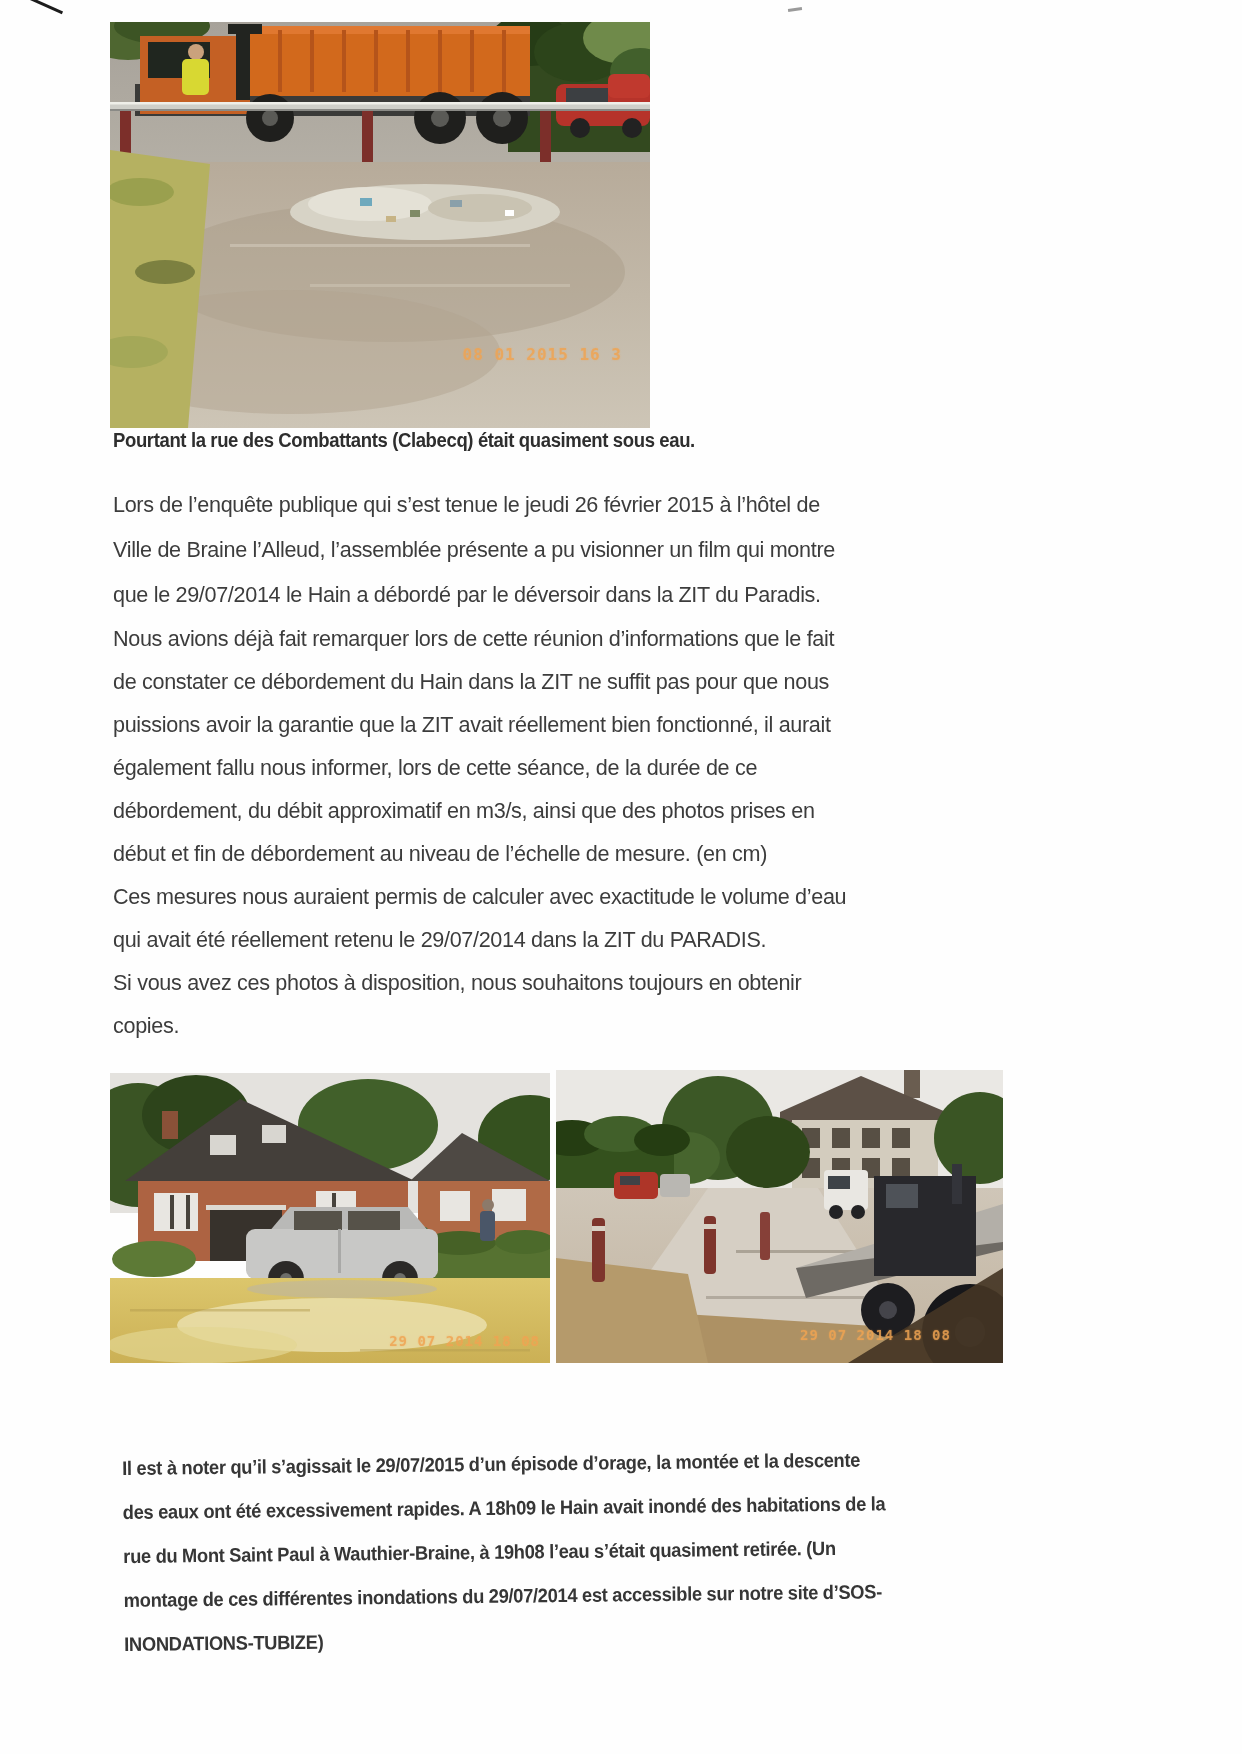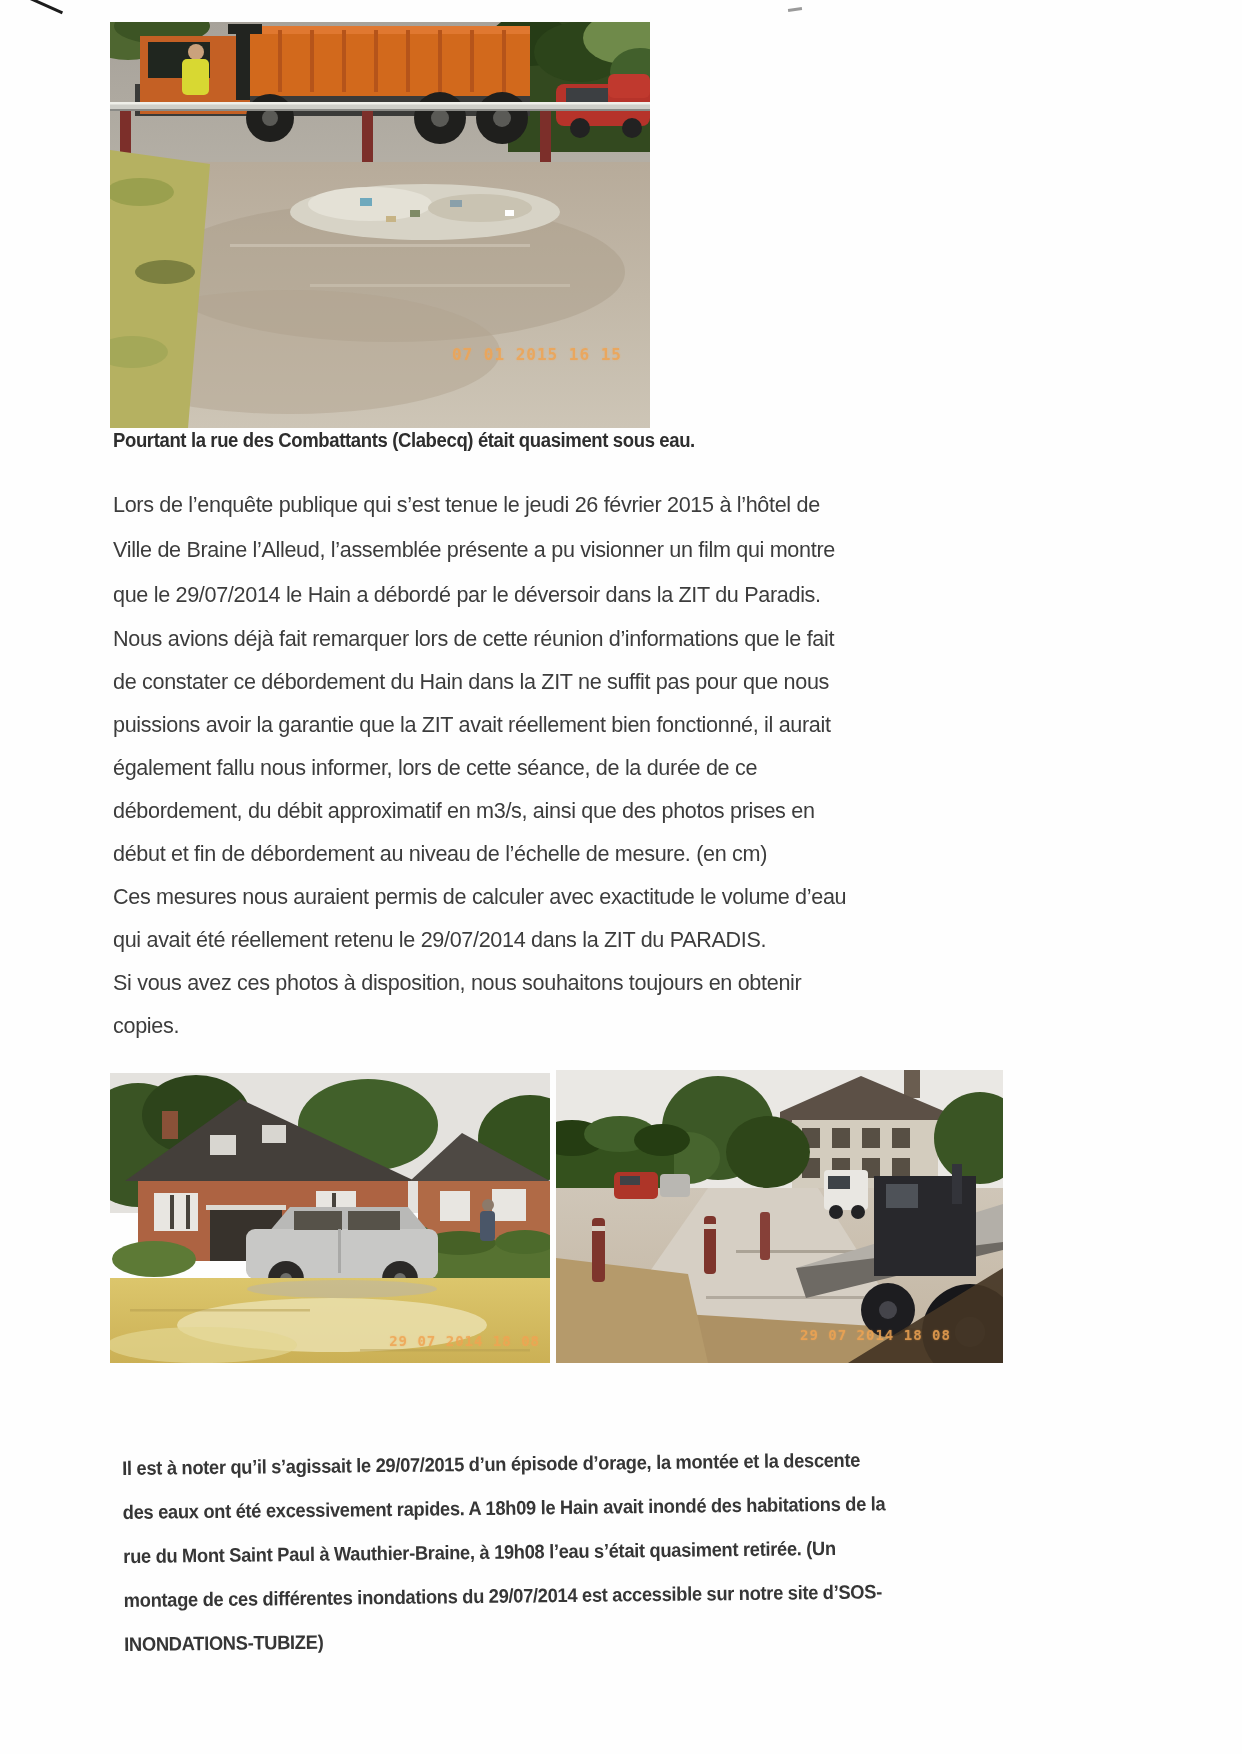--- a/index.html
+++ b/index.html
@@ -118,21 +118,21 @@
         <ellipse cx="315" cy="190" rx="135" ry="28" fill="#d7d3c6"></ellipse>
         <ellipse cx="260" cy="182" rx="62" ry="17" fill="#e4e1d6"></ellipse>
         <ellipse cx="370" cy="186" rx="52" ry="14" fill="#c9c3b2"></ellipse>
         <rect x="250" y="176" width="12" height="8" fill="#6fa9bd"></rect>
         <rect x="300" y="188" width="10" height="7" fill="#7f8a66"></rect>
         <rect x="340" y="178" width="12" height="7" fill="#8aa0aa"></rect>
         <rect x="276" y="194" width="10" height="6" fill="#c7b486"></rect>
         <rect x="395" y="188" width="9" height="6" fill="#ffffff"></rect>
       </g>
     </svg>
-    <div class="stamp">07 01 2015 16 15</div>
+    <div class="stamp">08 01 2015 16 3</div>
   </div>
 
   <div class="caption">Pourtant la rue des Combattants (Clabecq) était quasiment sous eau.</div>
 
   <div class="para p1">
     <div class="ln">Lors de l’enquête publique qui s’est tenue le jeudi 26 février 2015 à l’hôtel de</div>
     <div class="ln">Ville de Braine l’Alleud, l’assemblée présente a pu visionner un film qui montre</div>
     <div class="ln">que le 29/07/2014 le Hain a débordé par le déversoir dans la ZIT du Paradis.</div>
   </div>
 

